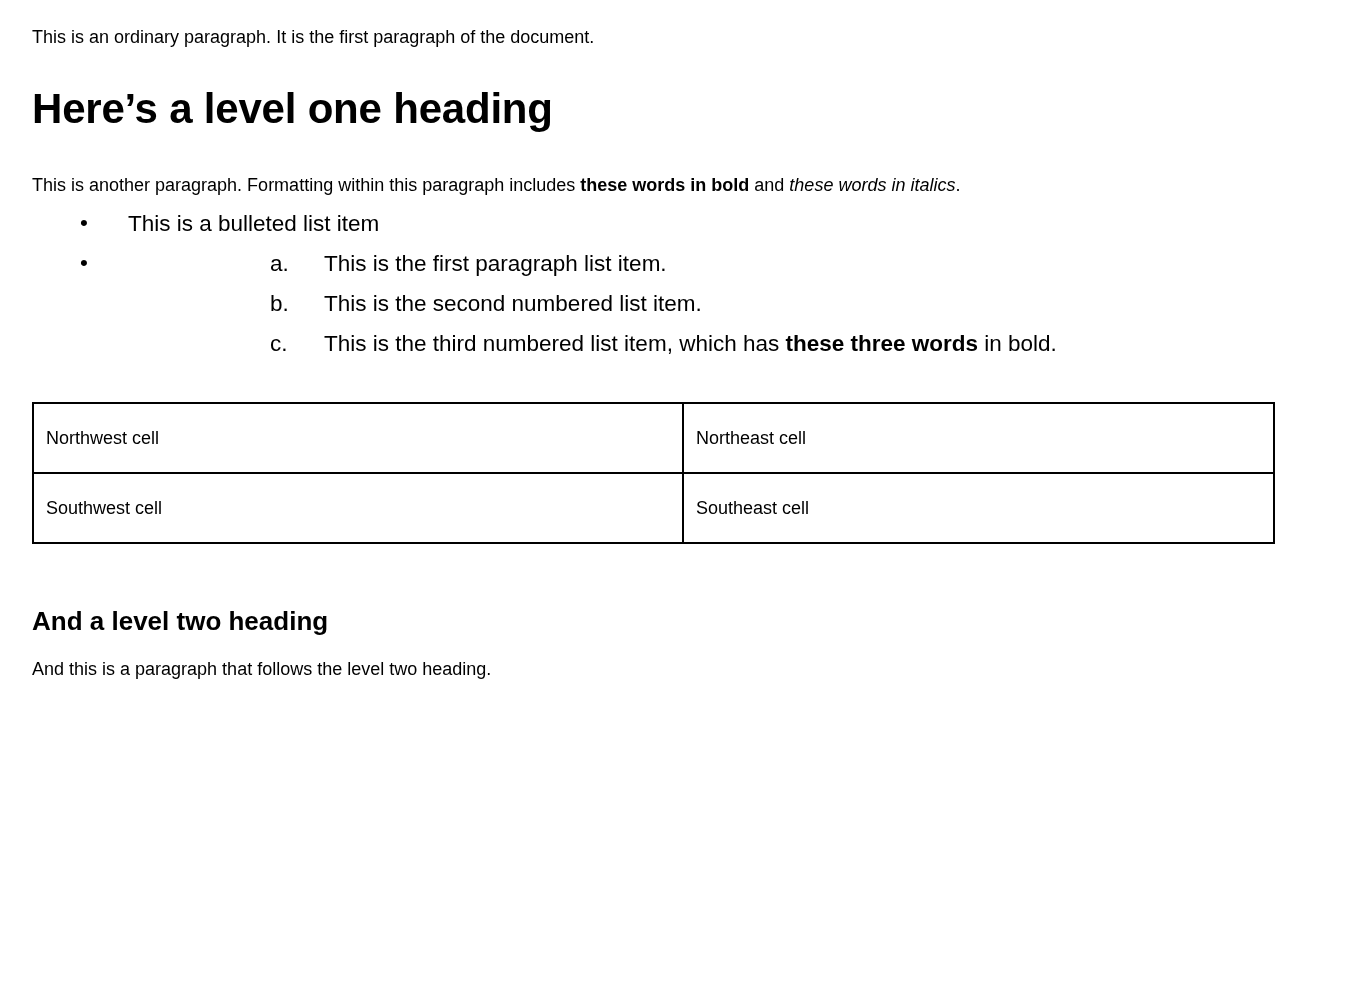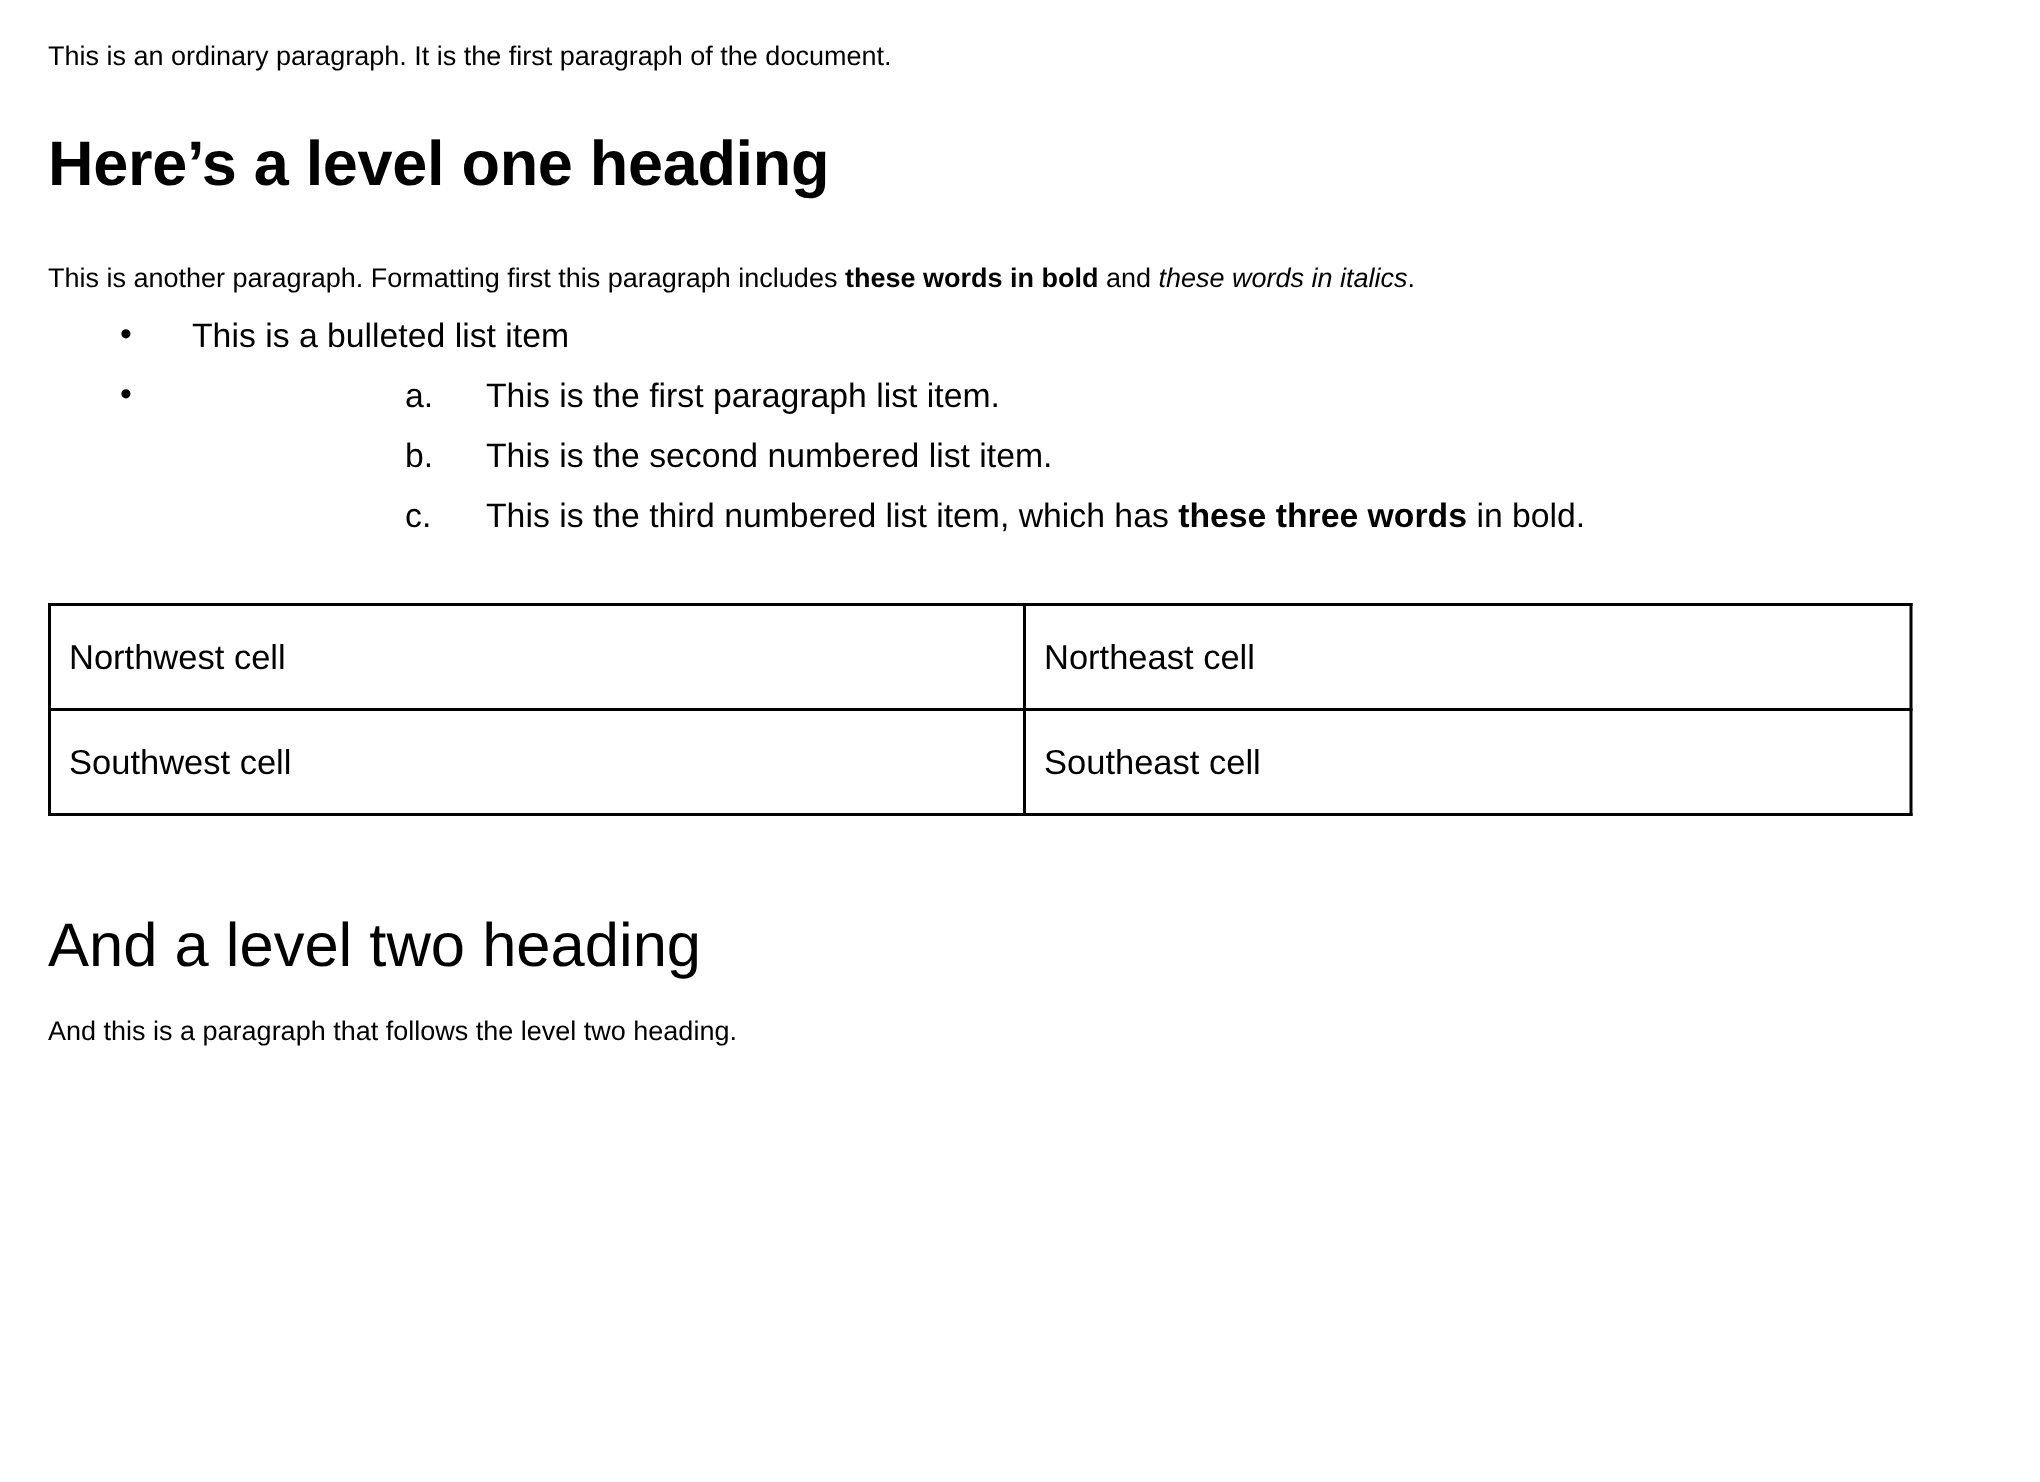--- a/index.html
+++ b/index.html
@@ -30,22 +30,22 @@
     margin-bottom: 34px;
   }
   h1.doc-h1 {
     font-size: 42px;
     font-weight: 700;
     line-height: 1.2;
     margin: 0 0 40px 0;
     letter-spacing: -0.2px;
   }
   h2.doc-h2 {
-    font-size: 41px;
-    font-weight: 400;
+    font-size: 26px;
+    font-weight: 700;
     line-height: 1.2;
     margin: 0 0 20px 0;
   }
   .para-2 {
     margin-bottom: 6px;
     max-width: 1240px;
   }
   b, .bold { font-weight: bold; }
   i, .ital { font-style: italic; }
 
@@ -90,38 +90,38 @@
   table.doc-table {
     border-collapse: collapse;
     width: 1243px;
     margin-top: 38px;
     table-layout: fixed;
   }
   table.doc-table td {
     border: 2px solid #000000;
     height: 60px;
     padding: 4px 12px;
-    font-size: 23px;
+    font-size: 18px;
     vertical-align: middle;
   }
   table.doc-table td.col-left { width: 624px; }
 
   .spacer-after-table { height: 62px; }
   .tail-para { margin-top: 0; }
 </style>
 </head>
 <body>
 
 <div class="page">
 
   <p class="para first-para">This is an ordinary paragraph. It is the first paragraph of the document.</p>
 
   <h1 class="doc-h1">Here’s a level one heading</h1>
 
-  <p class="para para-2"><span>This is another paragraph. Formatting first this paragraph includes </span><b class="bold">these words in bold</b><span> and </span><i class="ital">these words in italics</i><span>.</span></p>
+  <p class="para para-2"><span>This is another paragraph. Formatting within this paragraph includes </span><b class="bold">these words in bold</b><span> and </span><i class="ital">these words in italics</i><span>.</span></p>
 
   <ul class="bullets">
     <li class="bullet-item">
       <span>This is a bulleted list item</span>
     </li>
     <li class="bullet-item">
       <ol class="numbers">
         <li class="num-item">
           <span class="marker">a.</span>
           <span>This is the first paragraph list item.</span>

